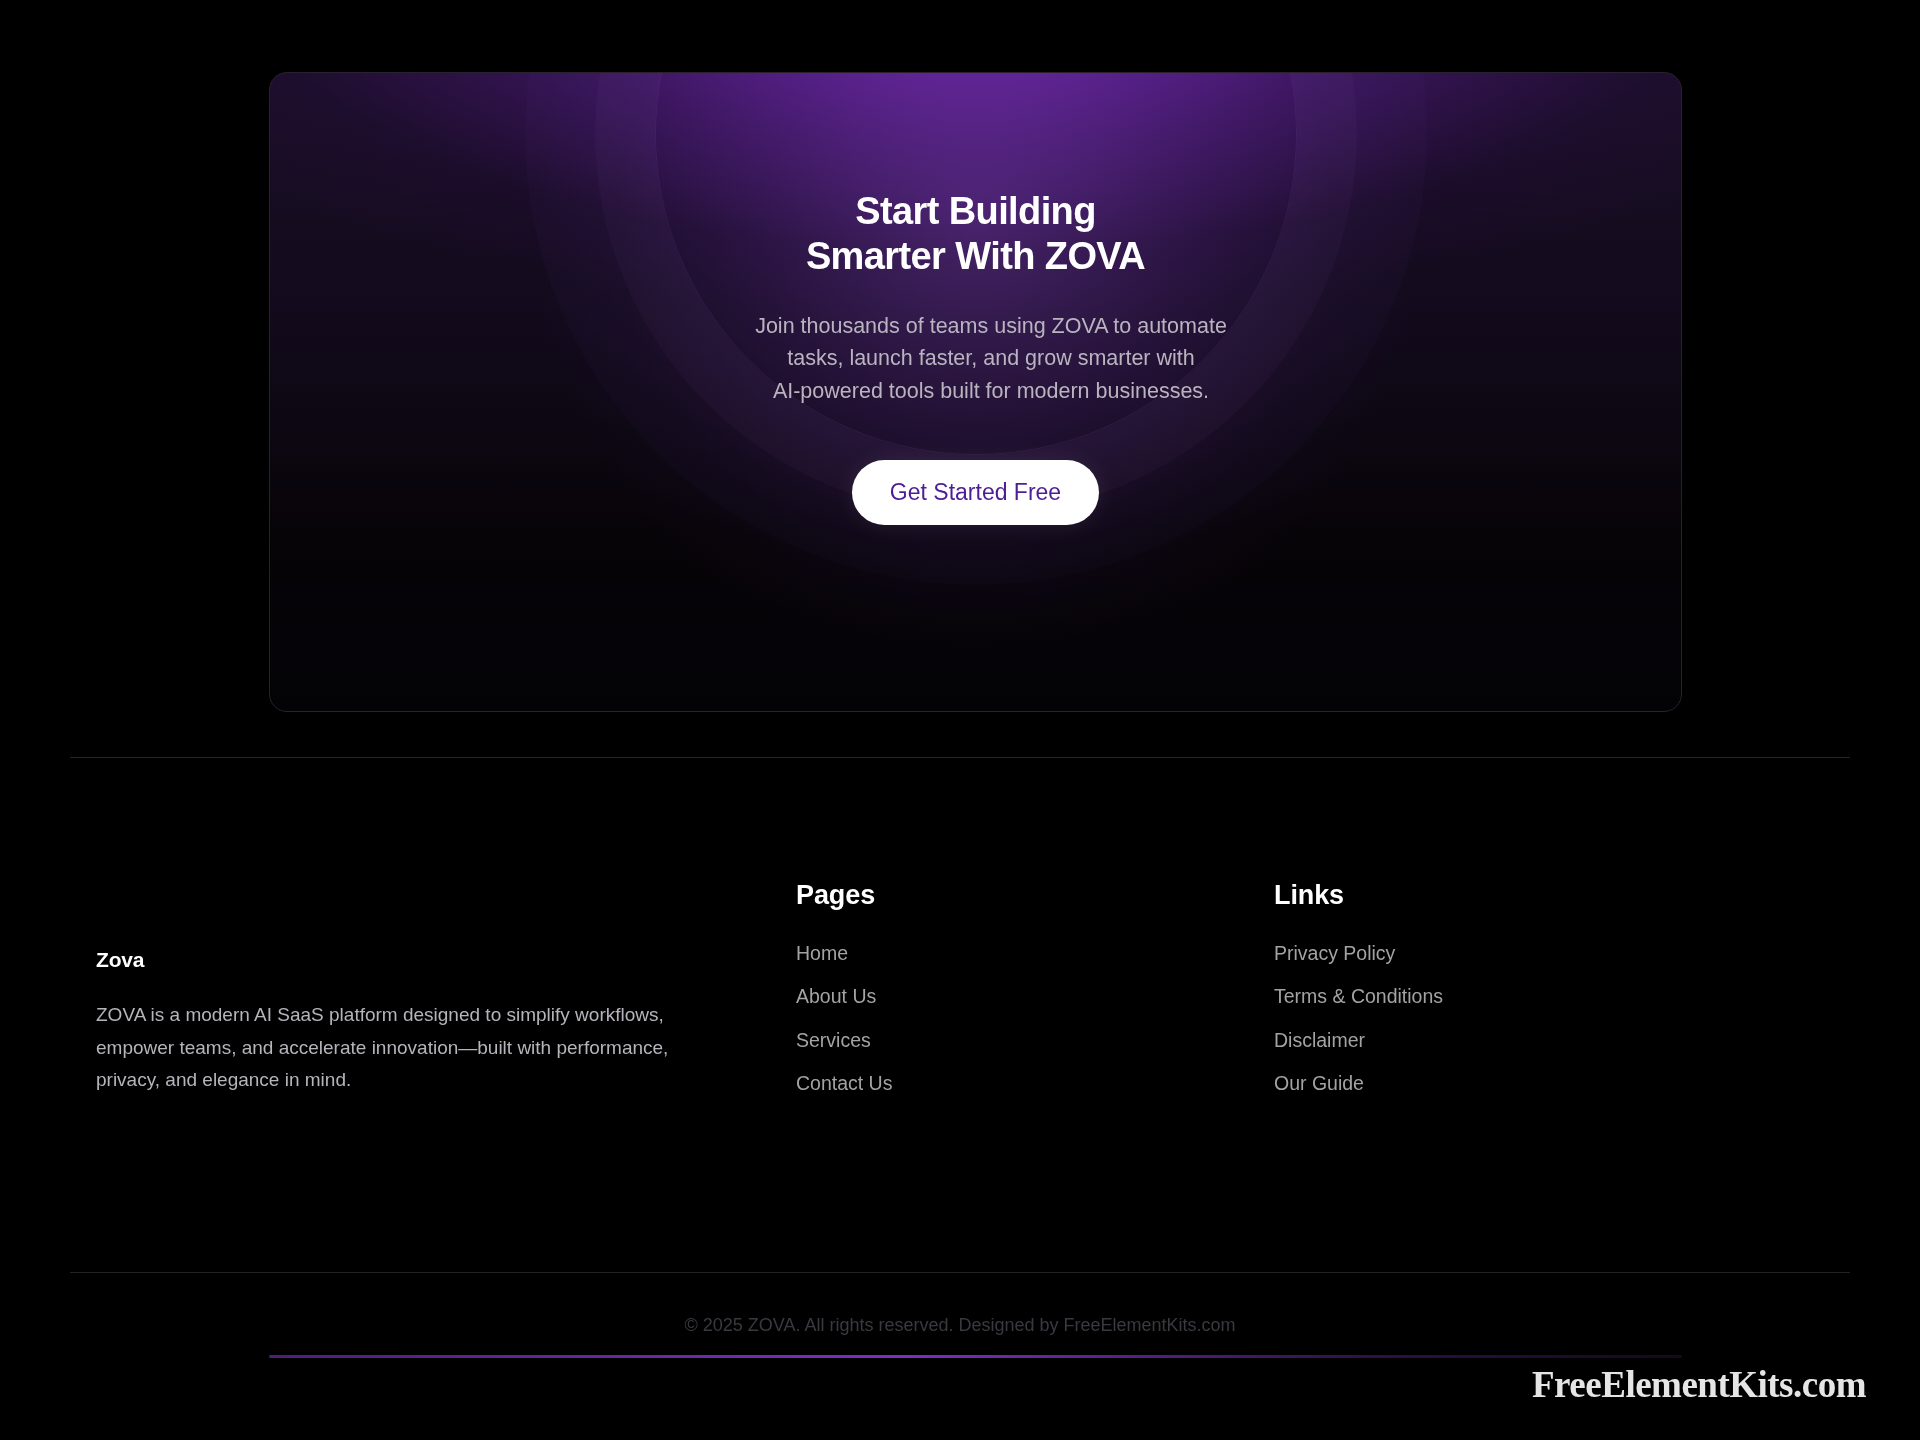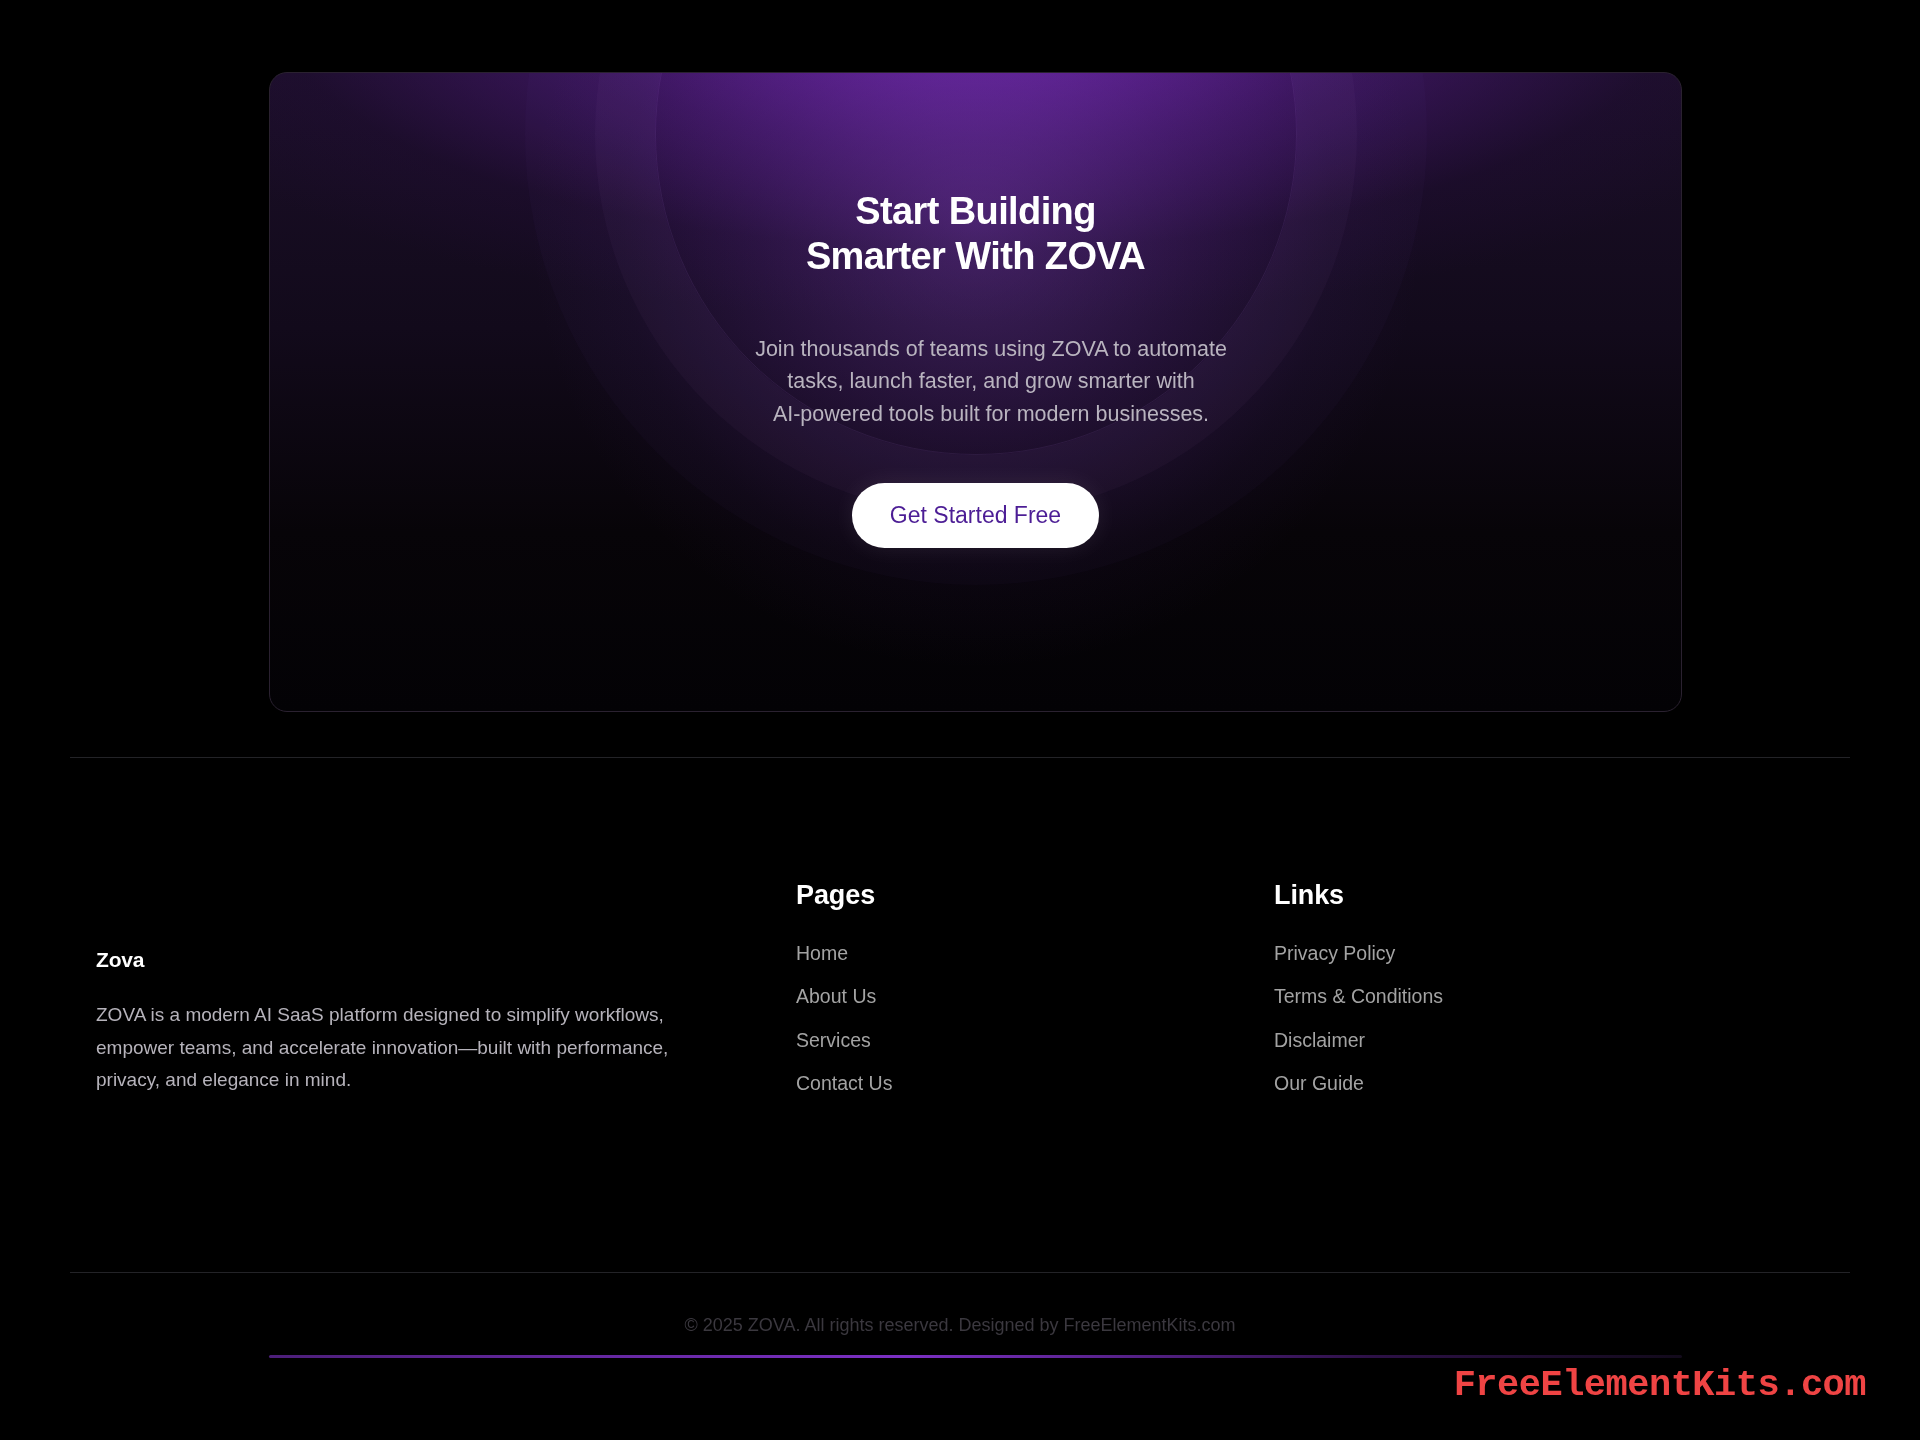--- a/index.html
+++ b/index.html
@@ -79,21 +79,21 @@
 
   .cta-title {
     color: #ffffff;
     font-size: 38px;
     line-height: 1.18;
     font-weight: 700;
     letter-spacing: -0.6px;
   }
 
   .cta-sub {
-    margin-top: 54px;
+    margin-top: 31px;
     color: #b9b4bf;
     font-size: 21.5px;
     line-height: 1.52;
     font-weight: 400;
     padding-left: 31px;
   }
 
   .cta-btn {
     margin-top: 52px;
     display: inline-block;
@@ -195,25 +195,25 @@
     height: 3px;
     border-radius: 2px;
     background: linear-gradient(90deg, #4d1f7a 0%, #7b30c4 45%, #2d1147 78%, #120a1b 100%);
   }
 
   
   .watermark {
     position: absolute;
     right: 54px;
     bottom: 34px;
-    color: #ef4444;
+    color: #e5e5e5;
     font-size: 37px;
     font-weight: 700;
     letter-spacing: -0.5px;
-    font-family: Liberation Mono, monospace;
+    font-family: Liberation Serif, serif;
   }
 </style>
 </head>
 <body>
 
 <div class="page">
 
   <div class="cta-wrap">
     <div class="cta-card">
       <div class="cta-inner">

